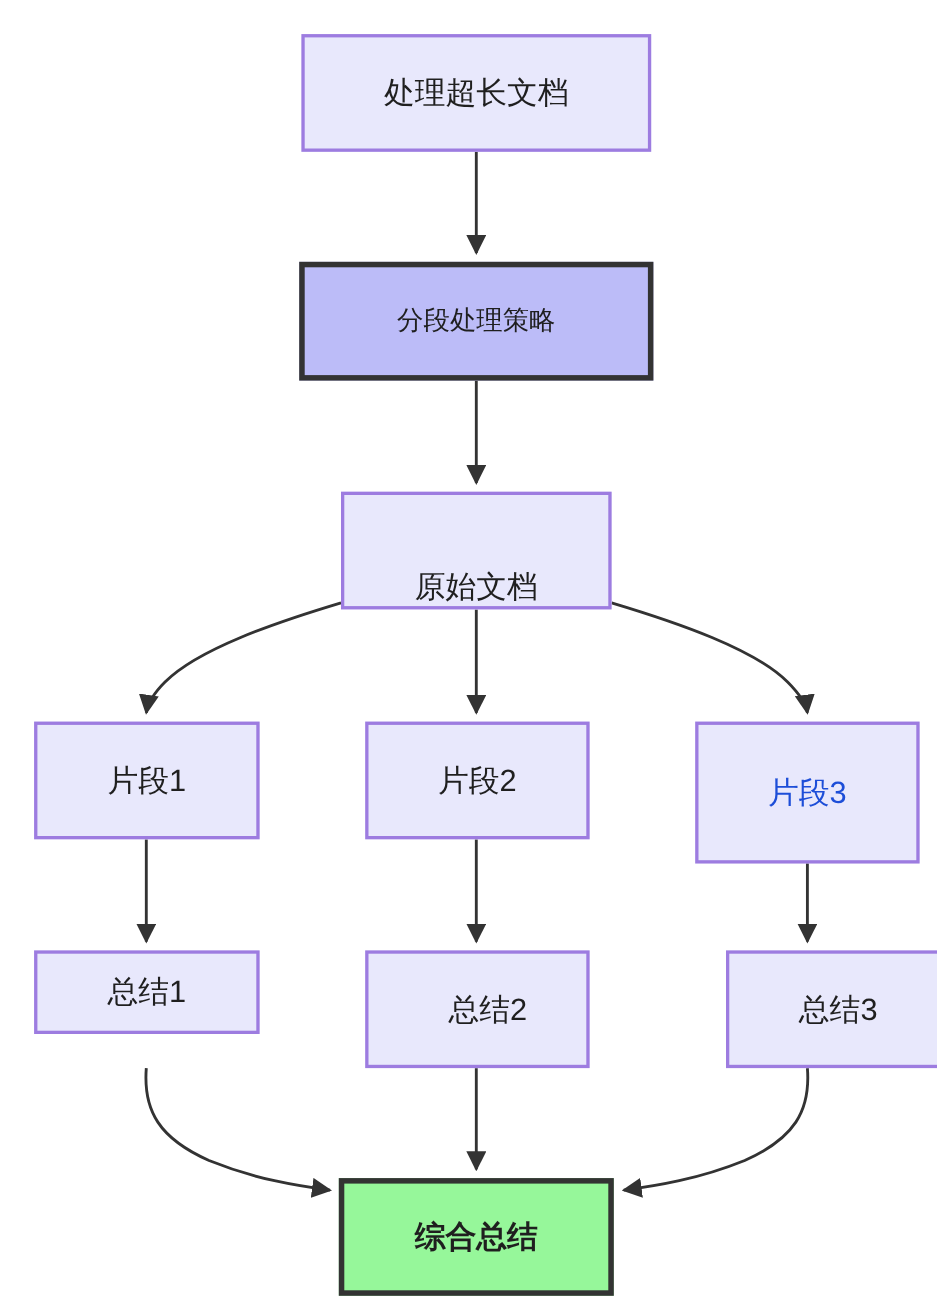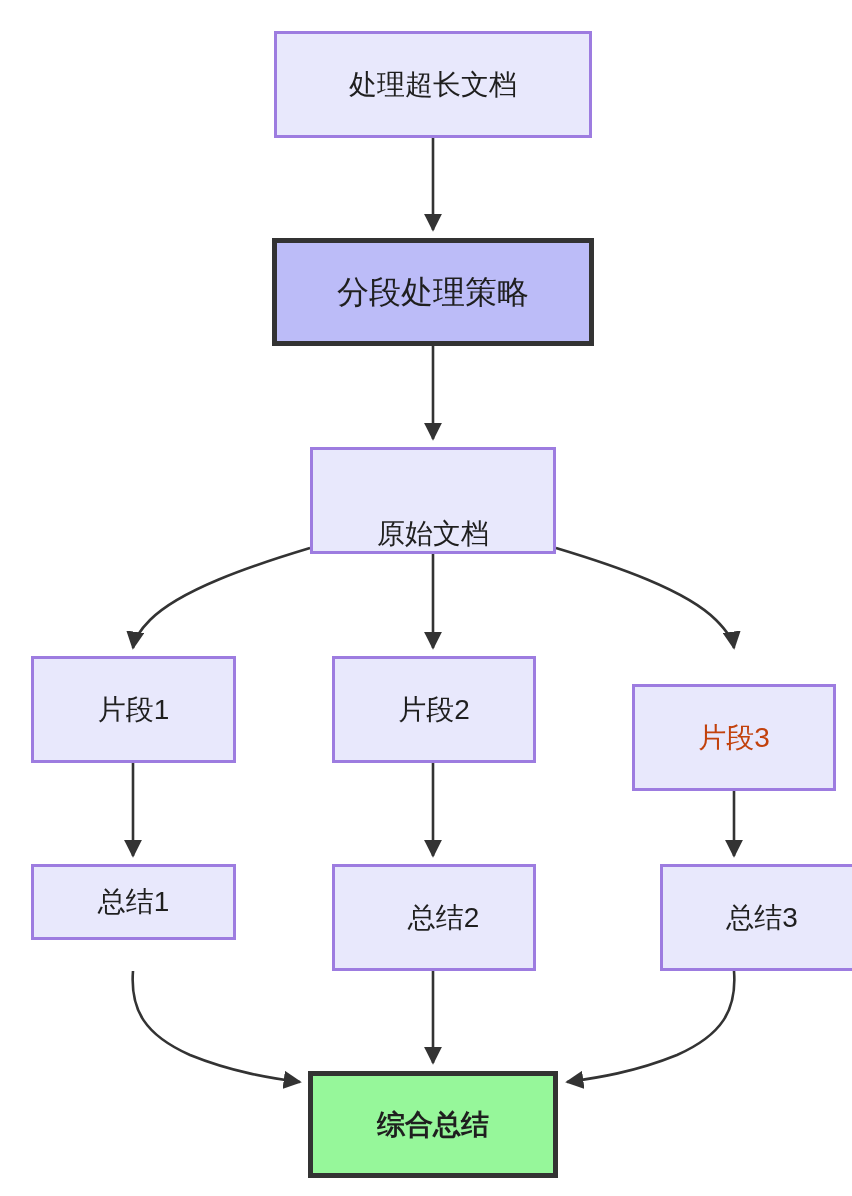--- a/index.html
+++ b/index.html
@@ -40,21 +40,21 @@
     line-height: 1.2;
   }
   .node-default {
     background: #e8e8fc;
     border: 3px solid #9d7ce0;
     font-size: 28px;
   }
   .node-strong {
     background: #bcbcf8;
     border: 5px solid #1d4ed8;
-    font-size: 32px;
+    font-size: 24px;
   }
   .node-success {
     background: #96f79a;
     border: 5px solid #333333;
     font-size: 28px;
   }
   .edge-path {
     fill: none;
     stroke: #333333;
     stroke-width: 2.6;
@@ -95,21 +95,21 @@
       </div>
       <div class="node node-default" style="left: 310px; top: 447px; width: 246px; height: 107px; background: rgb(232, 232, 252); color: rgb(31, 31, 31); border-color: rgb(157, 124, 224); align-items: flex-end;">
         <span>原始文档</span>
       </div>
       <div class="node node-default" style="left: 31px; top: 656px; width: 205px; height: 107px; background: rgb(232, 232, 252); color: rgb(31, 31, 31); border-color: rgb(157, 124, 224);">
         <span>片段1</span>
       </div>
       <div class="node node-default" style="left: 332px; top: 656px; width: 204px; height: 107px; background: rgb(232, 232, 252); color: rgb(31, 31, 31); border-color: rgb(157, 124, 224);">
         <span>片段2</span>
       </div>
-      <div class="node node-default" style="left: 632px; top: 656px; width: 204px; height: 107px; background: rgb(232, 232, 252); color: #c2410c; border-color: rgb(157, 124, 224); margin-top: 28px;">
+      <div class="node node-default" style="left: 632px; top: 656px; width: 204px; height: 129px; background: rgb(232, 232, 252); color: #1d4ed8; border-color: rgb(157, 124, 224);">
         <span>片段3</span>
       </div>
       <div class="node node-default" style="left: 31px; top: 864px; width: 205px; height: 76px; background: rgb(232, 232, 252); color: rgb(31, 31, 31); border-color: rgb(157, 124, 224);">
         <span>总结1</span>
       </div>
       <div class="node node-default" style="left: 332px; top: 864px; width: 204px; height: 107px; background: rgb(232, 232, 252); color: rgb(31, 31, 31); border-color: rgb(157, 124, 224); padding-left: 19px;">
         <span>总结2</span>
       </div>
       <div class="node node-default" style="left: 632px; top: 864px; width: 204px; height: 107px; background: rgb(232, 232, 252); color: rgb(31, 31, 31); border-color: rgb(157, 124, 224); margin-left: 28px;">
         <span>总结3</span>

